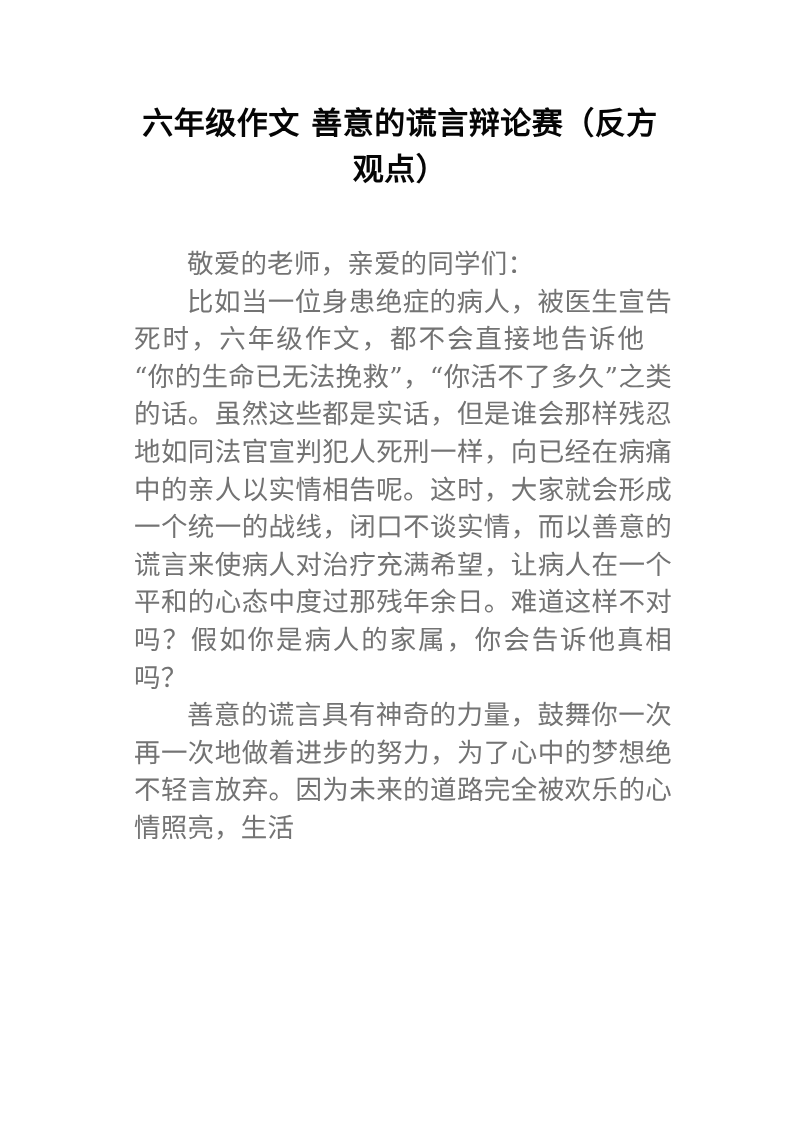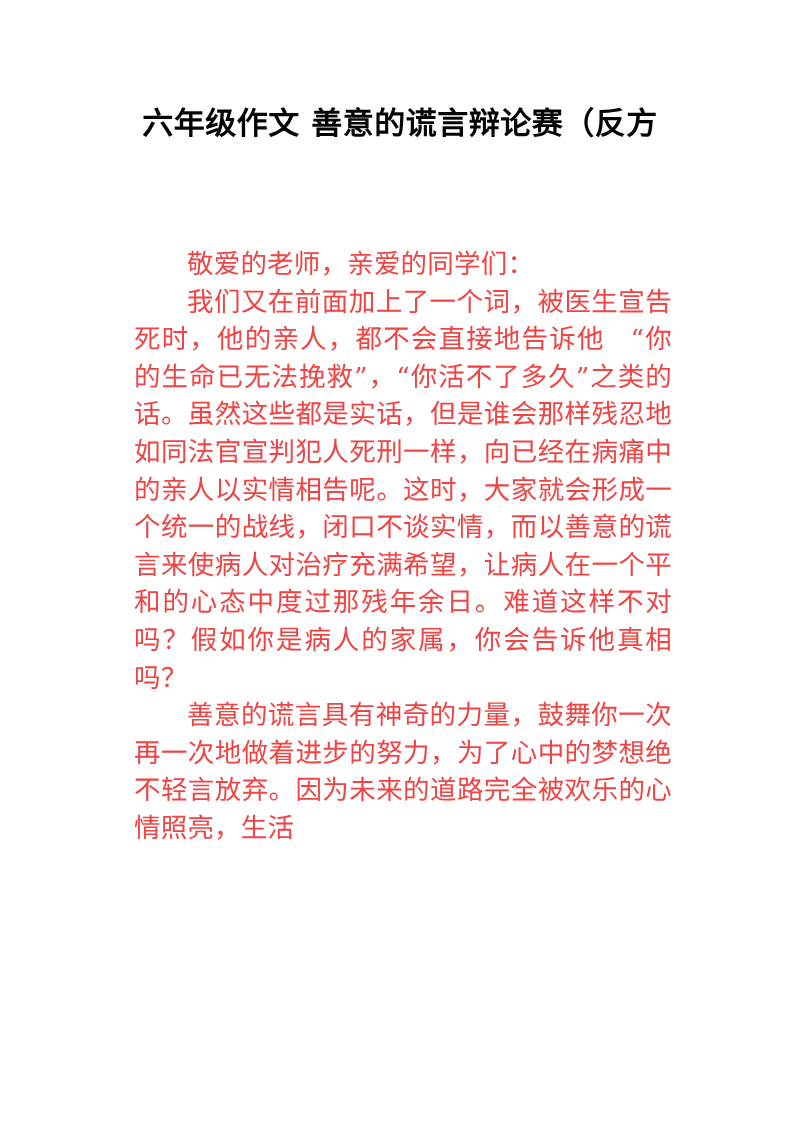--- a/index.html
+++ b/index.html
@@ -48,21 +48,21 @@
   }
 
   .para {
     font-family: "DejaVu Serif", "Liberation Serif", serif;
     font-size: 26.5px;
     line-height: 37.6px;
     text-align: justify;
     text-justify: inter-character;
     text-indent: 53px;
     margin: 0;
-    color: #ef4444;
+    color: #737373;
     letter-spacing: 0.2px;
   }
 
   
   .para.truncated {
     text-align: justify;
   }
 
   
   .gap-space {
@@ -70,27 +70,28 @@
     width: 26px;
   }
 </style>
 </head>
 <body>
 
 <div class="page">
 
   <div class="doc-title">
     <div>六年级作文 善意的谎言辩论赛（反方</div>
+    <div>观点）</div>
   </div>
 
   <div class="body-block">
 
     <p class="para">敬爱的老师，亲爱的同学们：</p>
 
 
 
-    <p class="para"><span>我们又在前面加上了一个词，被医生宣告死时，他的亲人，都不会直接地告诉他</span><span class="gap-space"></span><span>“你的生命已无法挽救”，“你活不了多久”之类的话。虽然这些都是实话，但是谁会那样残忍地如同法官宣判犯人死刑一样，向已经在病痛中的亲人以实情相告呢。这时，大家就会形成一个统一的战线，闭口不谈实情，而以善意的谎言来使病人对治疗充满希望，让病人在一个平和的心态中度过那残年余日。难道这样不对吗？假如你是病人的家属，你会告诉他真相吗？</span></p>
+    <p class="para"><span>比如当一位身患绝症的病人，被医生宣告死时，六年级作文，都不会直接地告诉他</span><span class="gap-space"></span><span>“你的生命已无法挽救”，“你活不了多久”之类的话。虽然这些都是实话，但是谁会那样残忍地如同法官宣判犯人死刑一样，向已经在病痛中的亲人以实情相告呢。这时，大家就会形成一个统一的战线，闭口不谈实情，而以善意的谎言来使病人对治疗充满希望，让病人在一个平和的心态中度过那残年余日。难道这样不对吗？假如你是病人的家属，你会告诉他真相吗？</span></p>
 
     <p class="para truncated">善意的谎言具有神奇的力量，鼓舞你一次再一次地做着进步的努力，为了心中的梦想绝不轻言放弃。因为未来的道路完全被欢乐的心情照亮，生活</p>
 
   </div>
 
 </div>
 
 </body></html>

